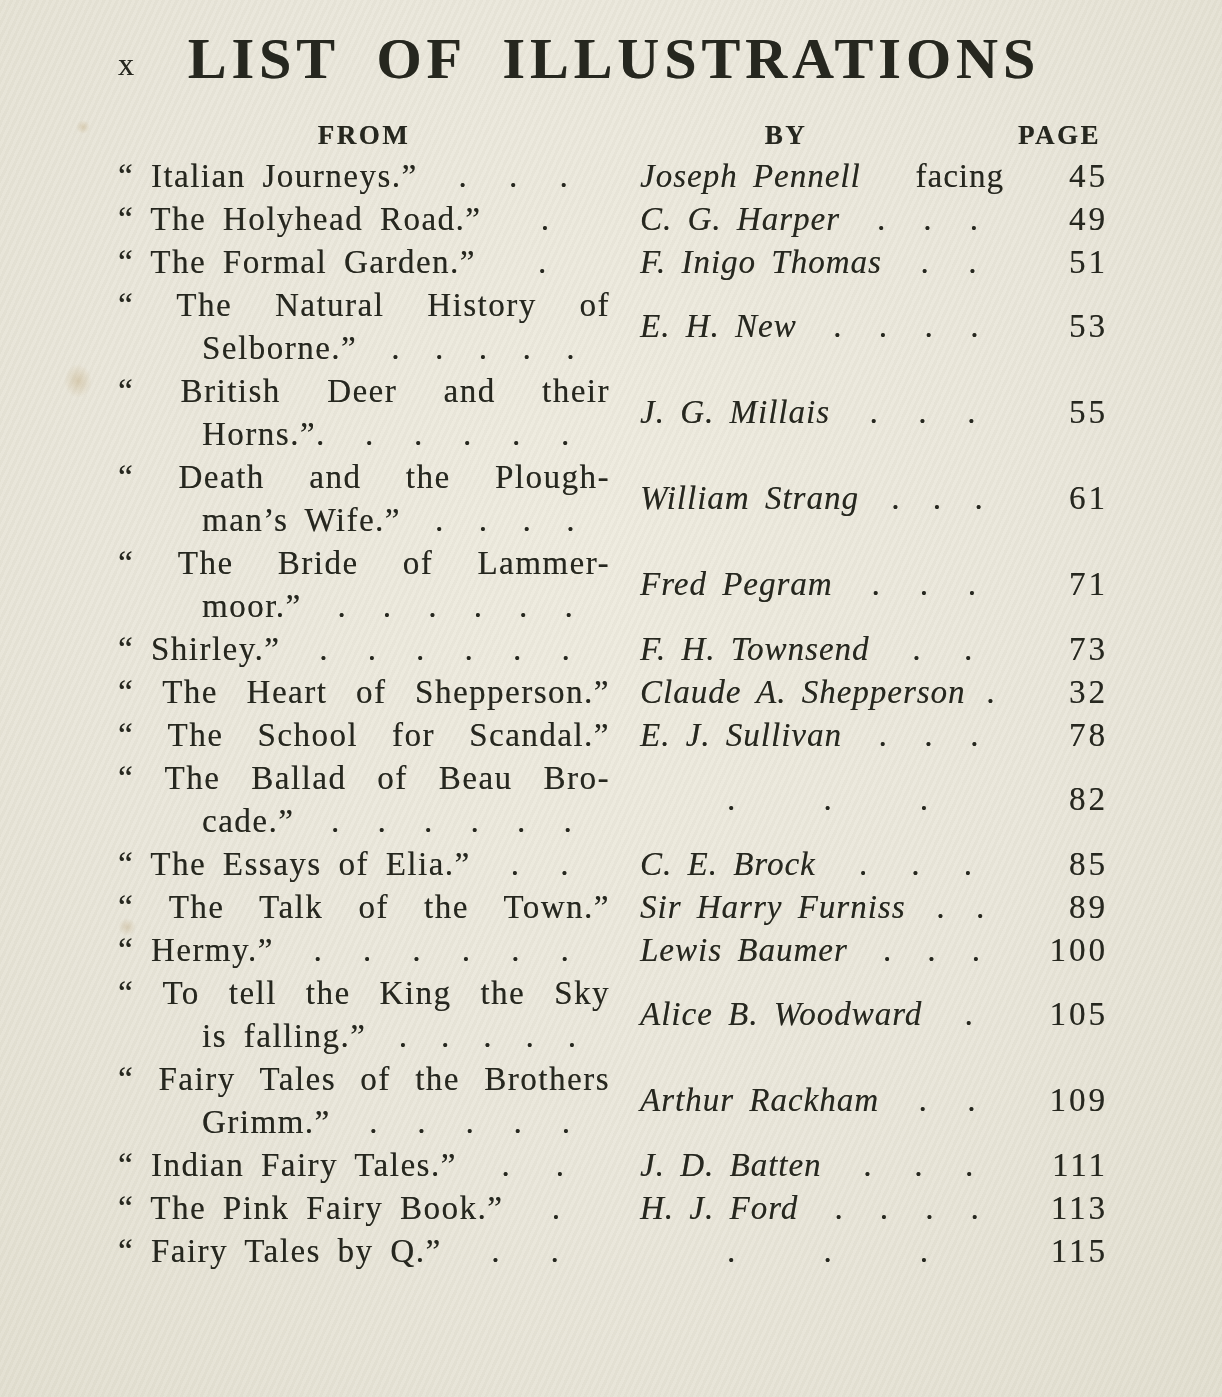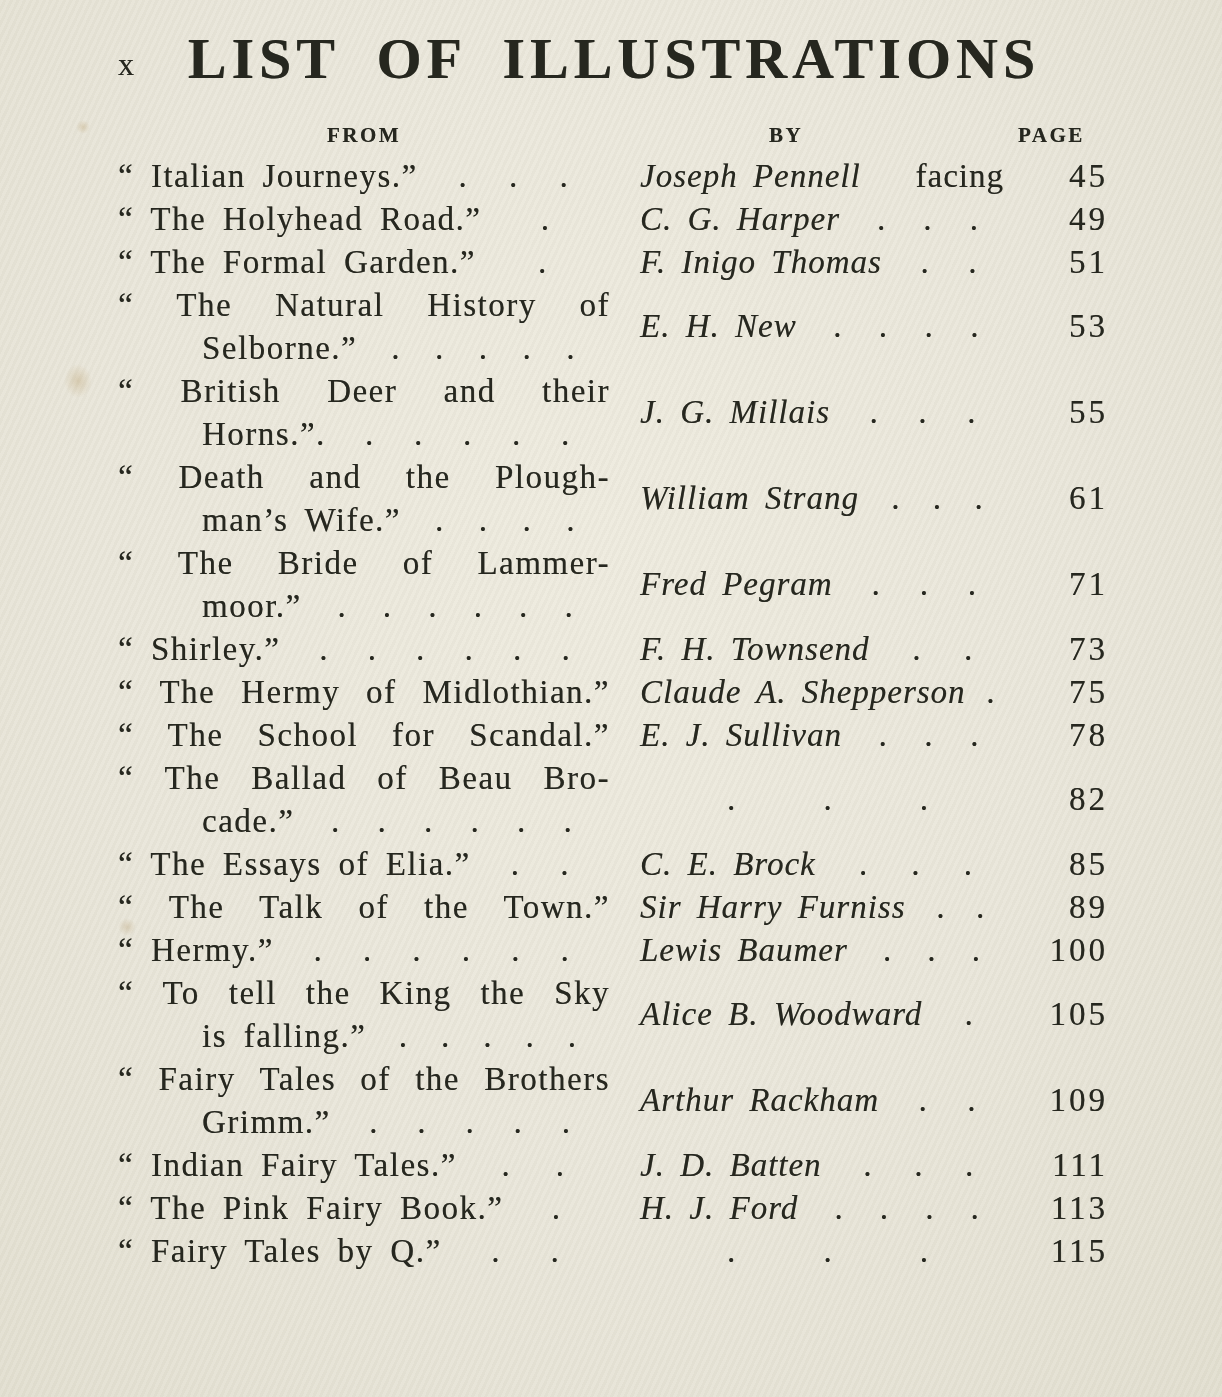--- a/index.html
+++ b/index.html
@@ -20,21 +20,21 @@
   .content { position:relative; padding:26px 112px 0 118px; }
   .folio {
     position:absolute; left:118px; top:46px; font-size:32px;
   }
   .heading {
     margin:0; text-align:center; font-weight:bold;
     font-size:58px; letter-spacing:5px; word-spacing:18px; line-height:1.15;
   }
   .colheads {
     display:flex; margin-top:30px;
-    font-size:21px; font-weight:bold; letter-spacing:2.5px; line-height:24px;
+    font-size:27px; font-weight:bold; letter-spacing:2.5px; line-height:24px;
   }
   .ch-from { width:492px; text-align:center; }
   .ch-by { flex:1; text-align:center; padding-right:56px; }
   .ch-page { width:92px; text-align:left;font-family:Liberation Serif, serif; }
 
   .list { margin-top:8px; font-size:33px; line-height:43px; }
   .row { display:flex; align-items:center; }
   .title-cell { width:492px; letter-spacing:1.5px; word-spacing:7px; }
   .t1 { text-align:justify; text-align-last:justify; }
   .tlast { display:flex; align-items:baseline; }
@@ -269,32 +269,32 @@
             </span>
 
     </div>
     <div class="page-cell">73</div>
   </div>
 
   <div class="row">
     <div class="title-cell">
 
       <div class="tlast fill">
-        <span class="tl-text">“ The Hermy of Midlothian.”</span>
+        <span class="tl-text">“ The Heart of Shepperson.”</span>
         
       </div>
     </div>
     <div class="author-cell">
       <span class="author">Claude A. Shepperson</span>
       <span class="leaders">
               <span class="dot">.</span>
             </span>
 
     </div>
-    <div class="page-cell">75</div>
+    <div class="page-cell">32</div>
   </div>
 
   <div class="row">
     <div class="title-cell">
 
       <div class="tlast fill">
         <span class="tl-text">“ The School for Scandal.”</span>
         
       </div>
     </div>

